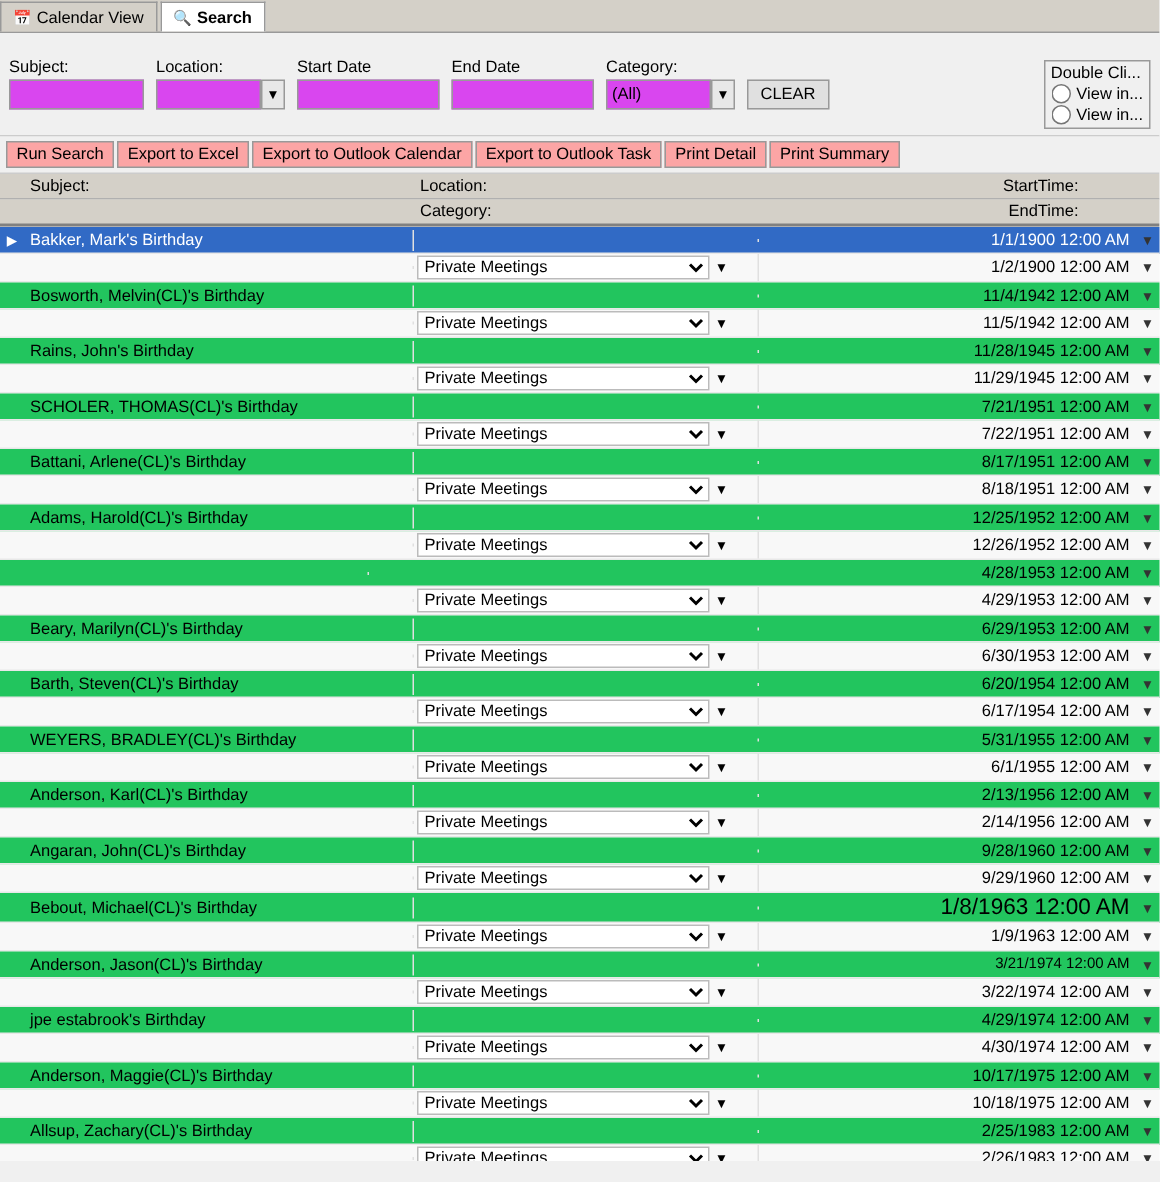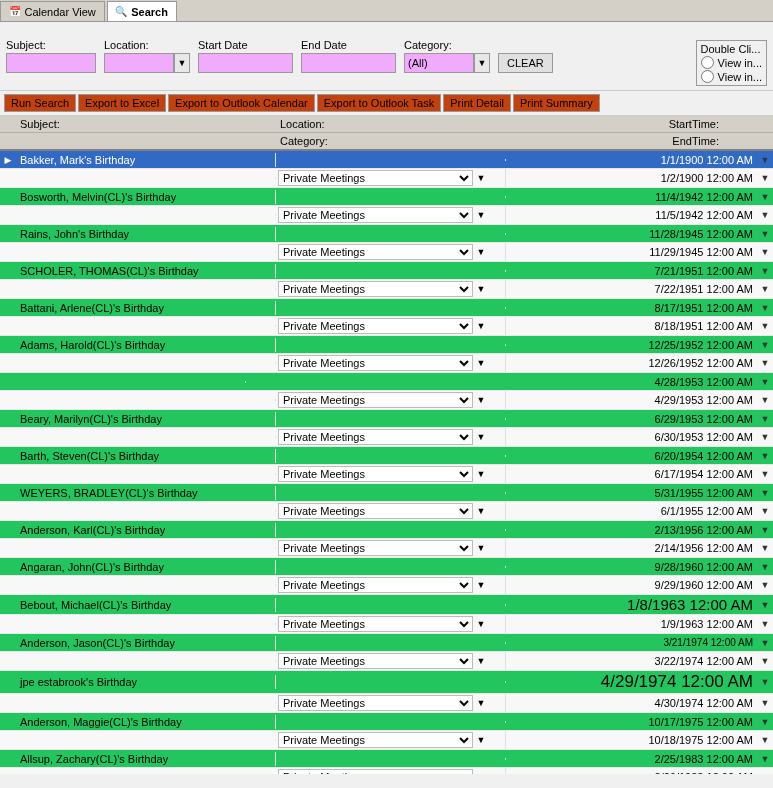--- a/index.html
+++ b/index.html
@@ -43,21 +43,21 @@
       flex-direction: column;
       gap: 2px;
     }
     .field-label {
       font-size: 11px;
       color: #000;
     }
     .field-input {
       height: 20px;
       border: 1px solid #999;
-      background: #f0abfc;
+      background: #d946ef;
       font-size: 11px;
       padding: 1px 3px;
     }
     .field-input-wide { width: 90px; }
     .field-input-date { width: 95px; }
 
     .clear-btn {
       background: #e0e0e0;
       border: 1px solid #999;
       padding: 2px 8px;
@@ -76,21 +76,21 @@
 
     .action-bar {
       background: #f0f0f0;
       border-bottom: 1px solid #ccc;
       padding: 3px 4px;
       display: flex;
       gap: 2px;
       flex-wrap: wrap;
     }
     .action-btn {
-      background: #c2410c;
+      background: #fca5a5;
       border: 1px solid #999;
       padding: 2px 6px;
       cursor: pointer;
       font-size: 11px;
       white-space: nowrap;
       text-align: right;
     }
 
     .data-grid {
       overflow-y: auto;
@@ -423,21 +423,21 @@
         <select style="border: 1px solid rgb(187, 187, 187); background: rgb(255, 255, 255); font-size: 11px; height: 16px; width: 195px;"><option>Private Meetings</option></select>
         <div style="width: 16px; text-align: center; font-size: 9px; cursor: pointer;">▼</div>
       </div>
       <div style="flex: 1 1 0%; padding: 1px 4px; font-size: 11px; text-align: right; white-space: nowrap;">3/22/1974 12:00 AM</div>
       <div style="width: 16px; min-width: 16px; text-align: center; font-size: 9px; color: rgb(51, 51, 51); cursor: pointer;">▼</div>
     </div>
     <div class="data-row row-main">
       <div style="width: 16px; min-width: 16px; text-align: center; font-size: 9px;"></div>
       <div style="flex: 0 0 260px; padding: 1px 4px; font-size: 11px; overflow: hidden; white-space: nowrap; text-overflow: ellipsis; border-right: 1px solid rgb(224, 224, 224);">jpe estabrook's Birthday</div>
       <div style="flex: 0 0 230px; padding: 1px 2px; font-size: 11px; display: flex; align-items: center; border-right: 1px solid rgb(224, 224, 224);"></div>
-      <div style="flex: 1 1 0%; padding: 1px 4px; font-size: 17px; text-align: right; white-space: nowrap;">4/29/1974 12:00 AM</div>
+      <div style="flex: 1 1 0%; padding: 1px 4px; font-size: 11px; text-align: right; white-space: nowrap;">4/29/1974 12:00 AM</div>
       <div style="width: 16px; min-width: 16px; text-align: center; font-size: 9px; color: rgb(51, 51, 51); cursor: pointer;">▼</div>
     </div>
     <div class="data-row row-sub">
       <div style="width: 16px; min-width: 16px; text-align: center; font-size: 9px;"></div>
       <div style="flex: 0 0 260px; padding: 1px 4px; font-size: 11px; overflow: hidden; white-space: nowrap; text-overflow: ellipsis; border-right: 1px solid rgb(224, 224, 224);"></div>
       <div style="flex: 0 0 230px; padding: 1px 2px; font-size: 11px; display: flex; align-items: center; border-right: 1px solid rgb(224, 224, 224);">
         <select style="border: 1px solid rgb(187, 187, 187); background: rgb(255, 255, 255); font-size: 11px; height: 16px; width: 195px;"><option>Private Meetings</option></select>
         <div style="width: 16px; text-align: center; font-size: 9px; cursor: pointer;">▼</div>
       </div>
       <div style="flex: 1 1 0%; padding: 1px 4px; font-size: 11px; text-align: right; white-space: nowrap;">4/30/1974 12:00 AM</div>

